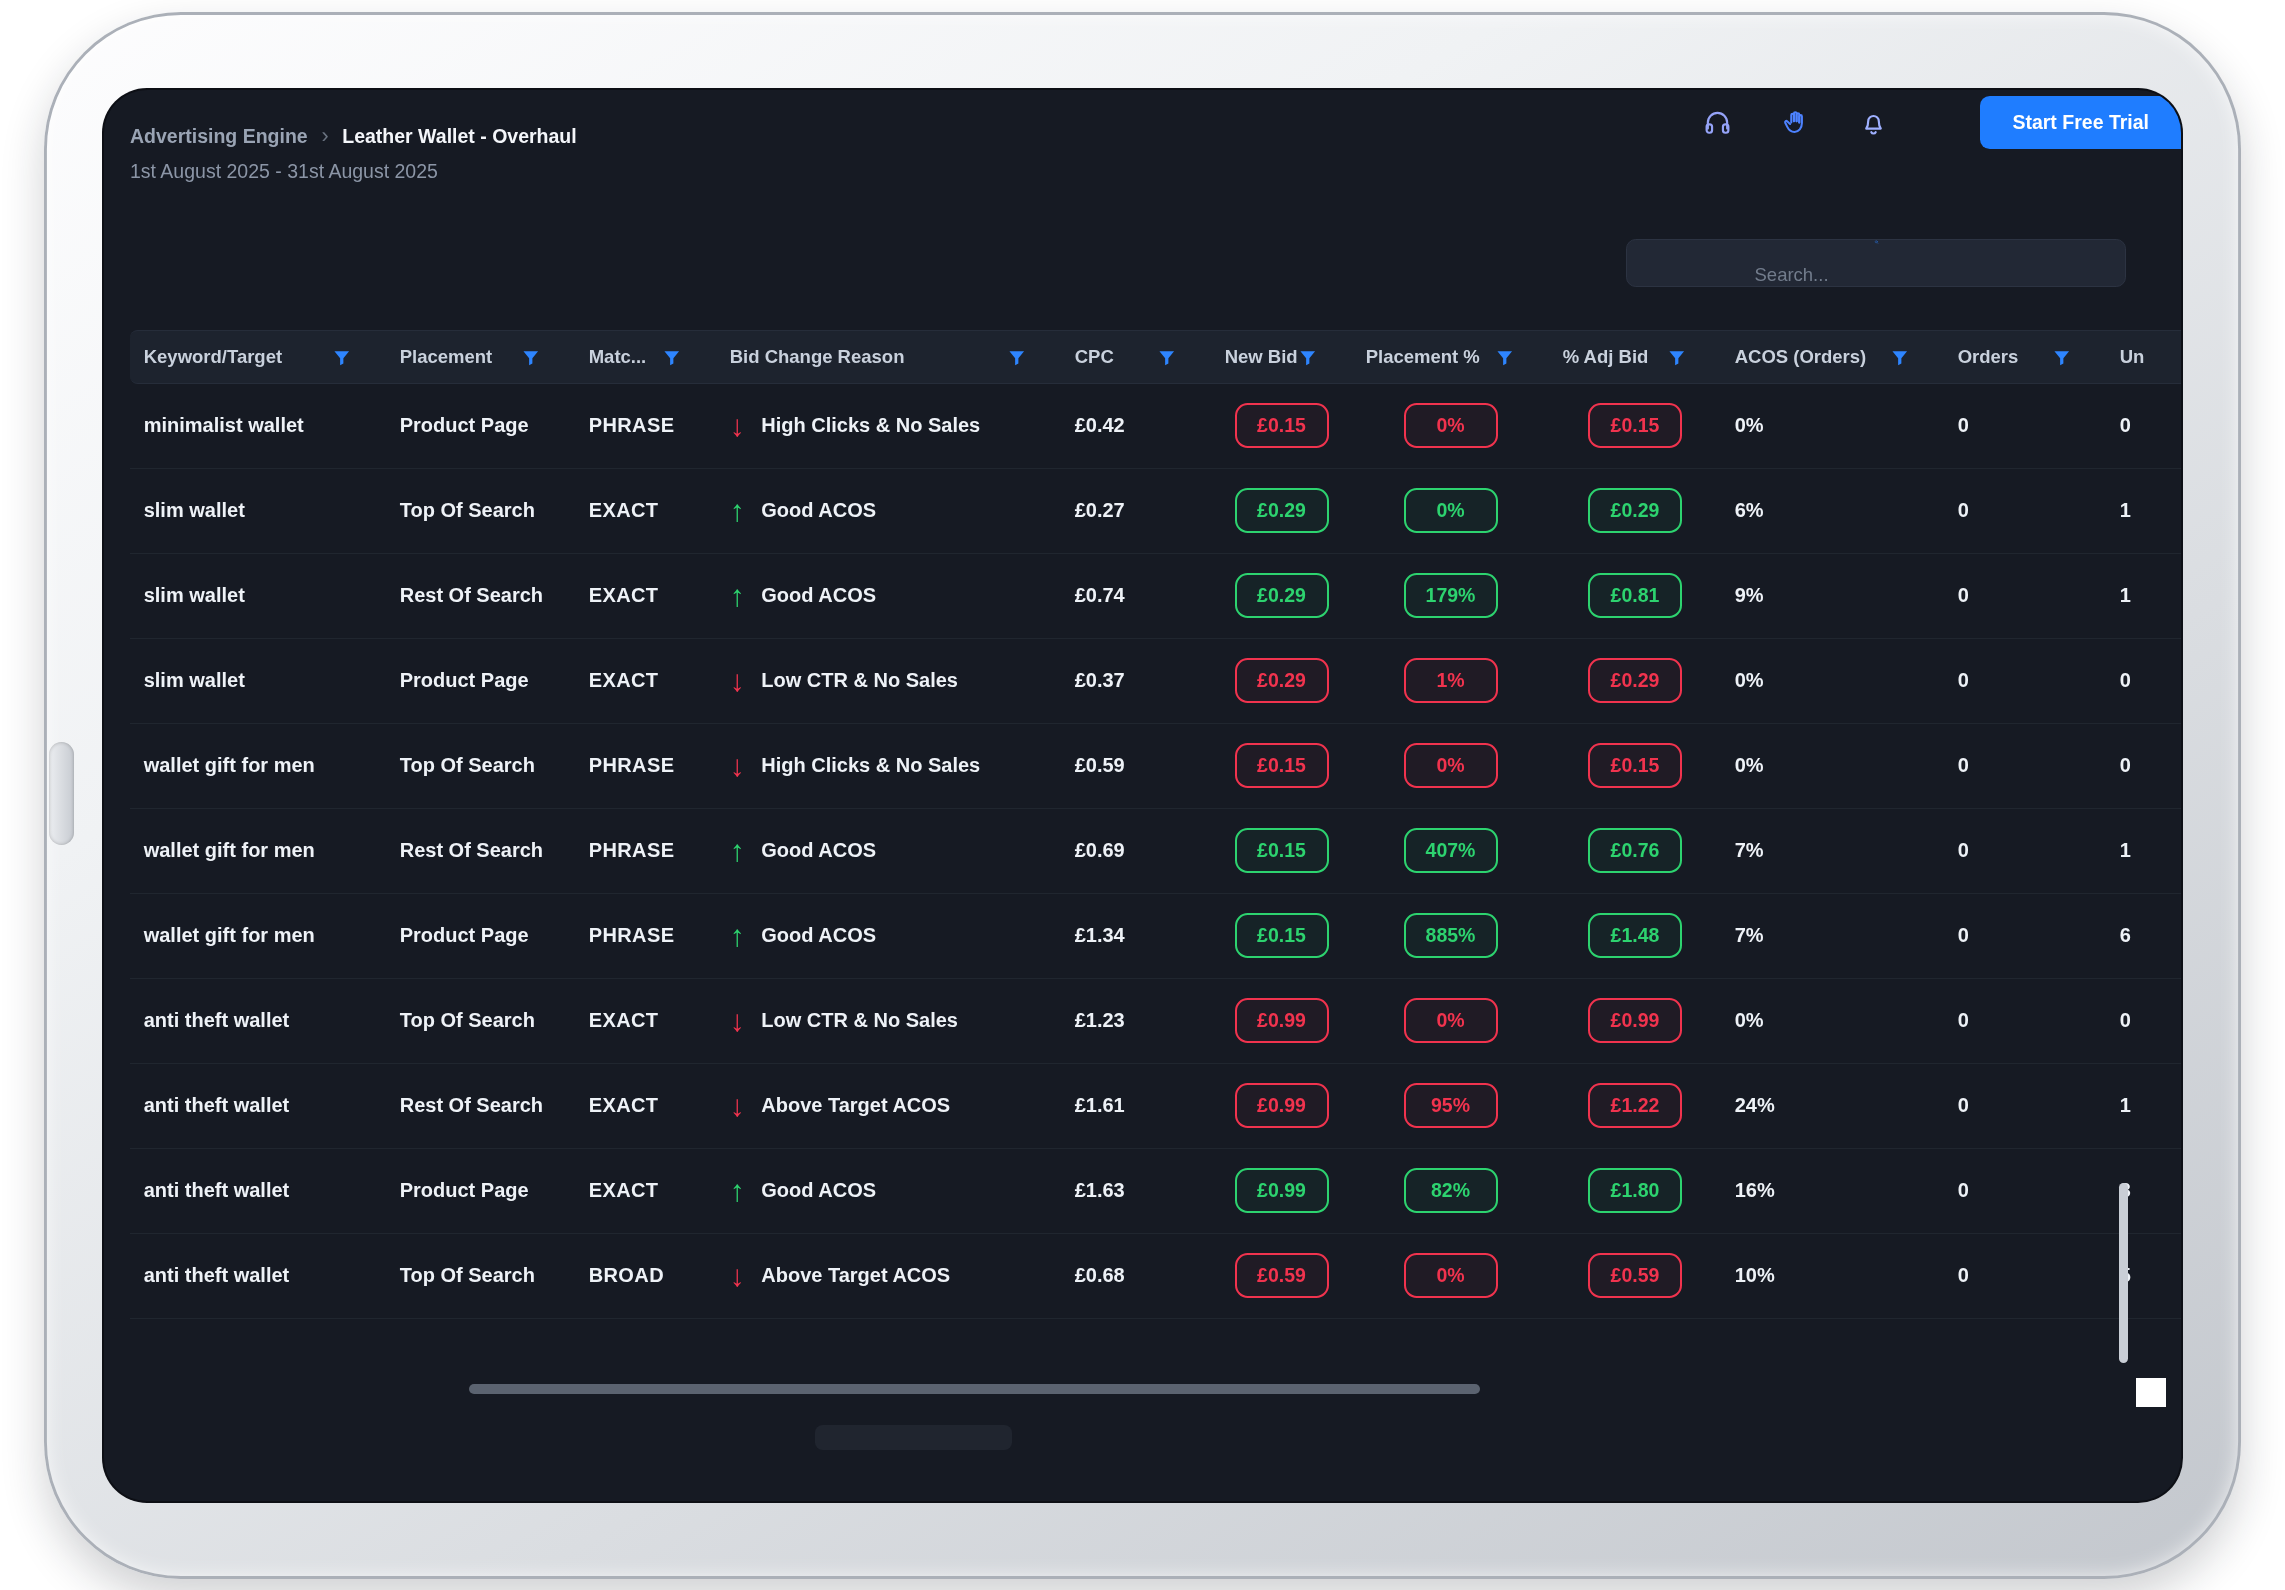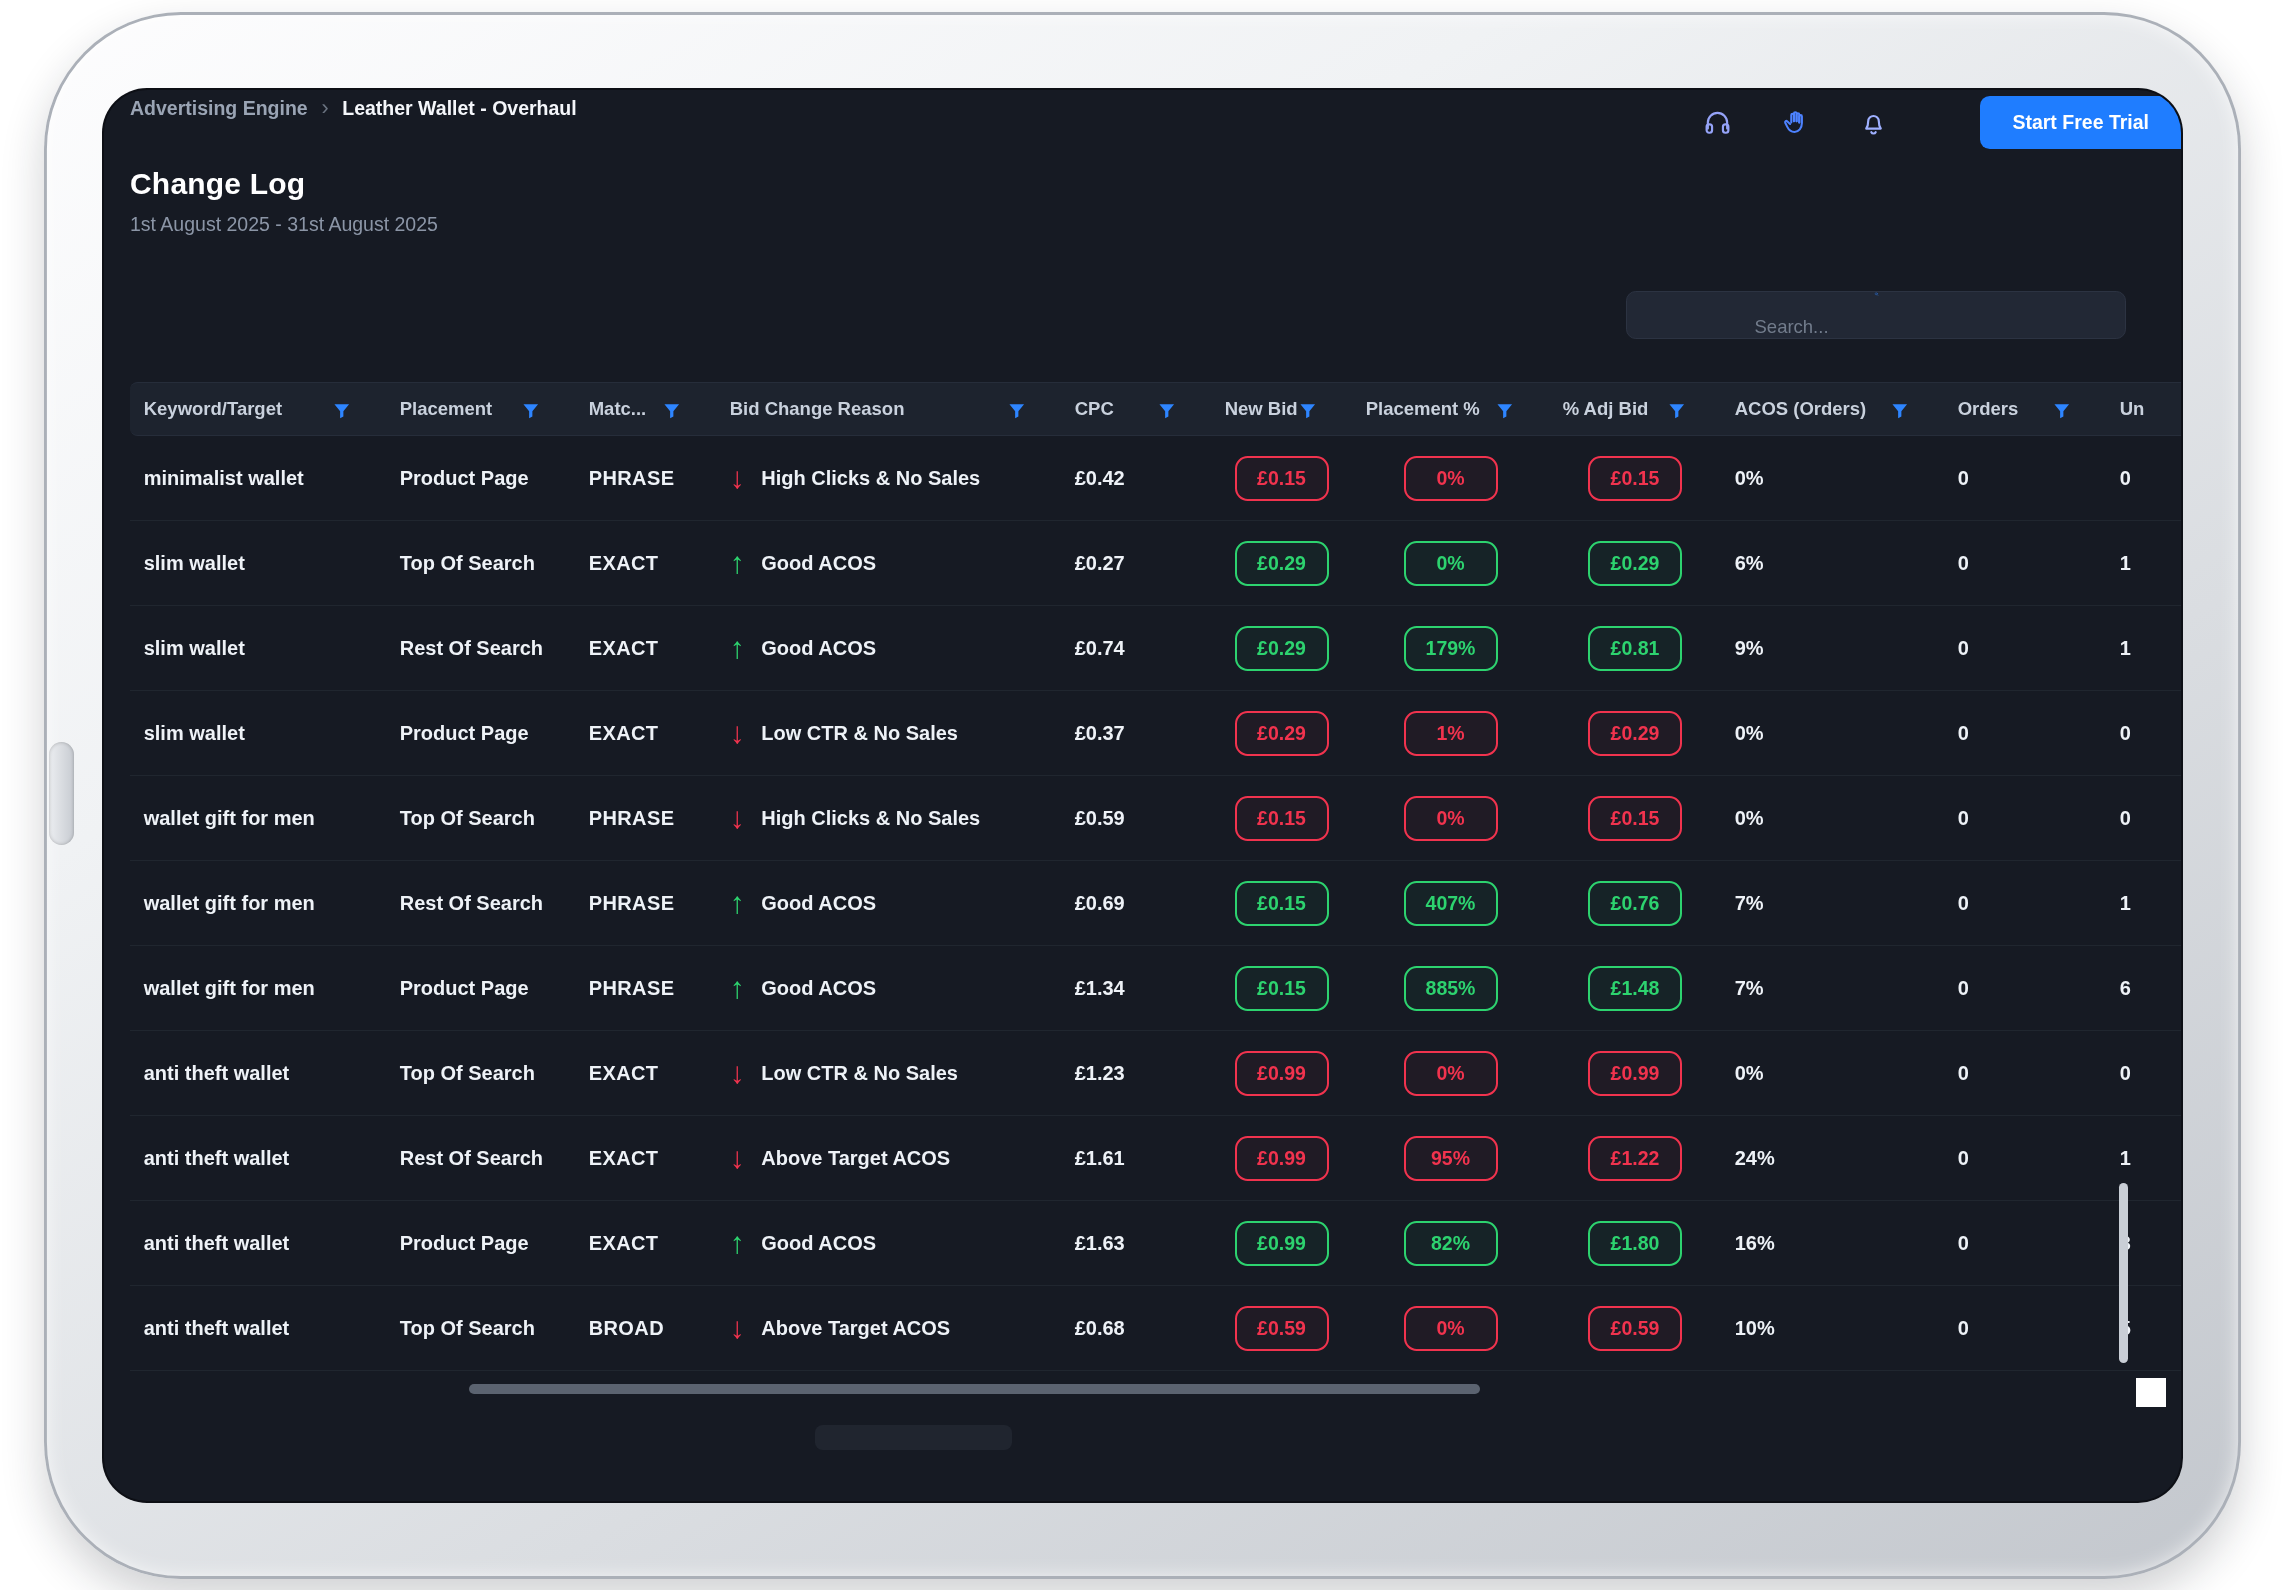--- a/index.html
+++ b/index.html
@@ -19,21 +19,21 @@
     box-shadow: inset 0 0 3.9px rgba(0,0,0,.25);
   }
   .screen {
     position: absolute; left: 60px; top: 78px; right: 60px; bottom: 78px;
     border-radius: 43px; background: #161a23; overflow: hidden;
     box-shadow: 0 0 0 2px #0d0f15;
     color: #eef2f7;
   }
 
   
-  .topbar { margin-top: 5.9px; height: 53px; display: flex; align-items: flex-start; justify-content: space-between; padding-left: 26px; }
+  .topbar { margin-top: 5.9px; height: 53px; display: flex; align-items: flex-end; justify-content: space-between; padding-left: 26px; }
   .breadcrumb { display: flex; align-items: center; gap: 13.7px; font-size: 19.5px; }
   .crumb-root { color: #9aa4b4; font-weight: 600; }
   .crumb-sep { color: #6a7380; font-size: 21.5px; }
   .crumb-current { color: #f4f6fa; font-weight: 700; }
   .top-actions { display: flex; align-items: center; gap: 49px; }
   .icon-btn { display: flex; align-items: center; justify-content: center; cursor: pointer; }
   .cta {
     margin-left: 43px; height: 53px; padding: 0 32px; border: none;
     border-radius: 9.8px 0 0 9.8px; background: var(--accent-blue, #1f7dff);
     color: #ffffff; font-size: 19.5px; font-weight: 700; font-family: inherit; cursor: pointer;
@@ -123,21 +123,20 @@
           <svg viewBox="0 0 24 24" width="29" height="29" fill="none" stroke="#9fb0ff" stroke-width="1.8" stroke-linecap="round" stroke-linejoin="round">
             <path d="M6 17h12c-1.3-1.6-1.6-3.4-1.6-6a4.4 4.4 0 0 0-8.8 0c0 2.6-.3 4.4-1.6 6z"></path>
             <path d="M10.2 20a2 2 0 0 0 3.6 0"></path>
           </svg>
         </span>
         <button class="cta">Start Free Trial</button>
       </div>
     </header>
 
     <div class="page-head">
-      <h1 class="page-title">Change Log</h1>
       <div class="date-range">1st August 2025 - 31st August 2025</div>
     </div>
 
     <div class="toolbar">
       <div class="search">
         <svg viewBox="0 0 24 24" width="25" height="25" fill="none" stroke="#2e85ff" stroke-width="2.2" stroke-linecap="round">
           <circle cx="10.5" cy="10.5" r="6.5"></circle>
           <path d="M15.5 15.5 21 21"></path>
         </svg>
         <input type="text" placeholder="Search..." style="">

